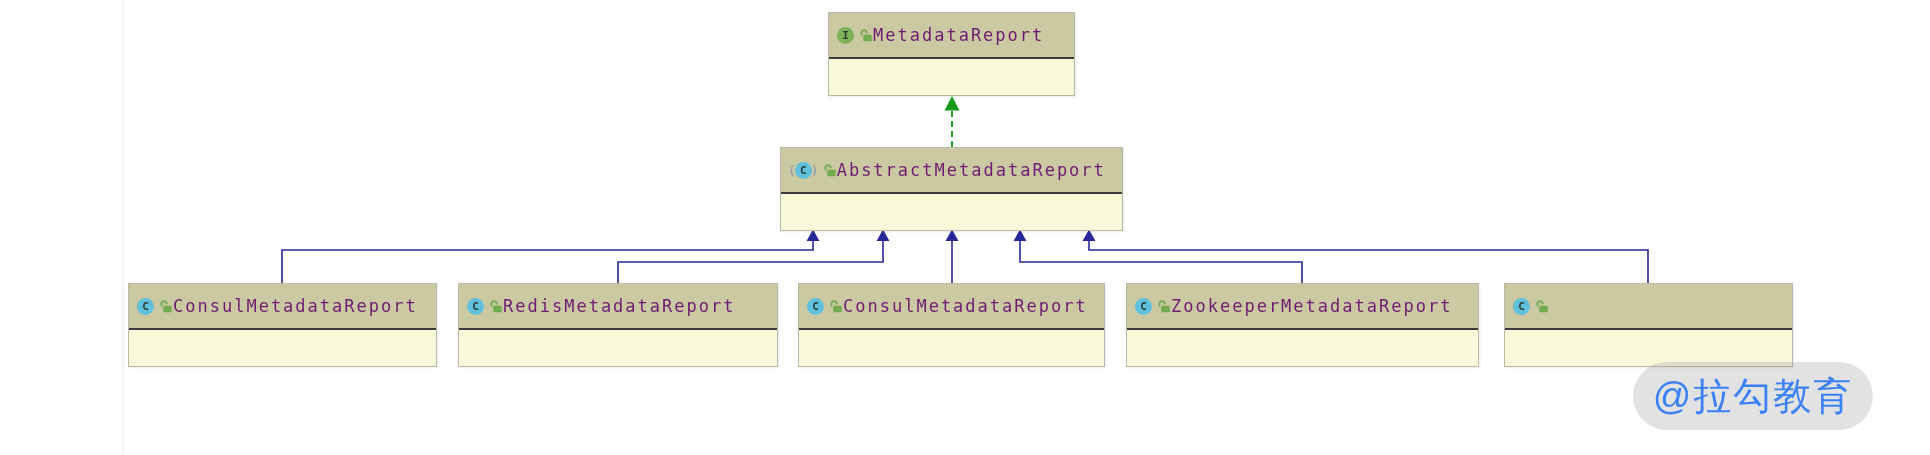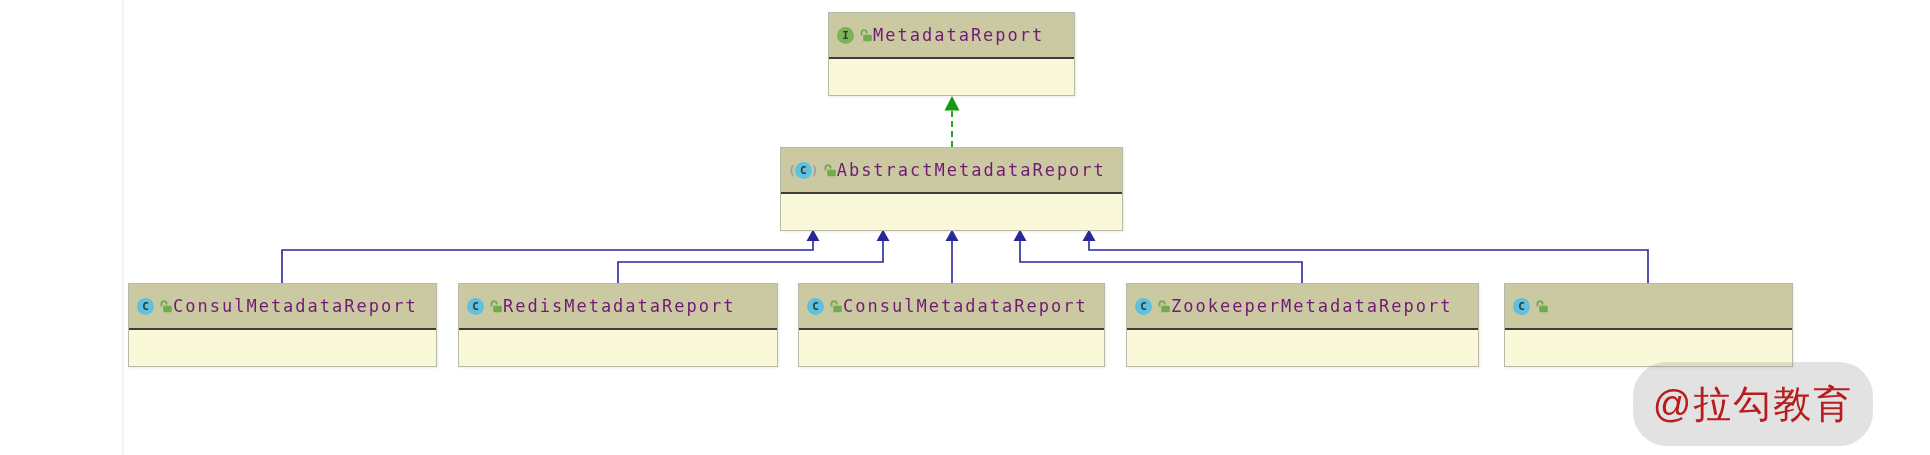--- a/index.html
+++ b/index.html
@@ -58,25 +58,25 @@
     flex:1;
     text-align:left;
     font-size:17px;
     letter-spacing:2px;
     color:#701a75;
     white-space:nowrap;
     overflow:hidden;
   }
   .watermark{
     position:absolute;
-    left:1633px;top:362px;width:240px;height:84px;
+    left:1633px;top:362px;width:240px;height:68px;
     border-radius:34px;
     background:rgba(150,150,150,0.28);
     display:flex;align-items:center;justify-content:center;
-    color:#b91c1c;
+    color:#3b82f6;
     font:38px "Liberation Sans","DejaVu Sans",sans-serif;
     letter-spacing:2px;
   }
 </style>
 </head>
 <body>
 
 <div id="canvas">
 
   <div class="gutter-line"></div>

